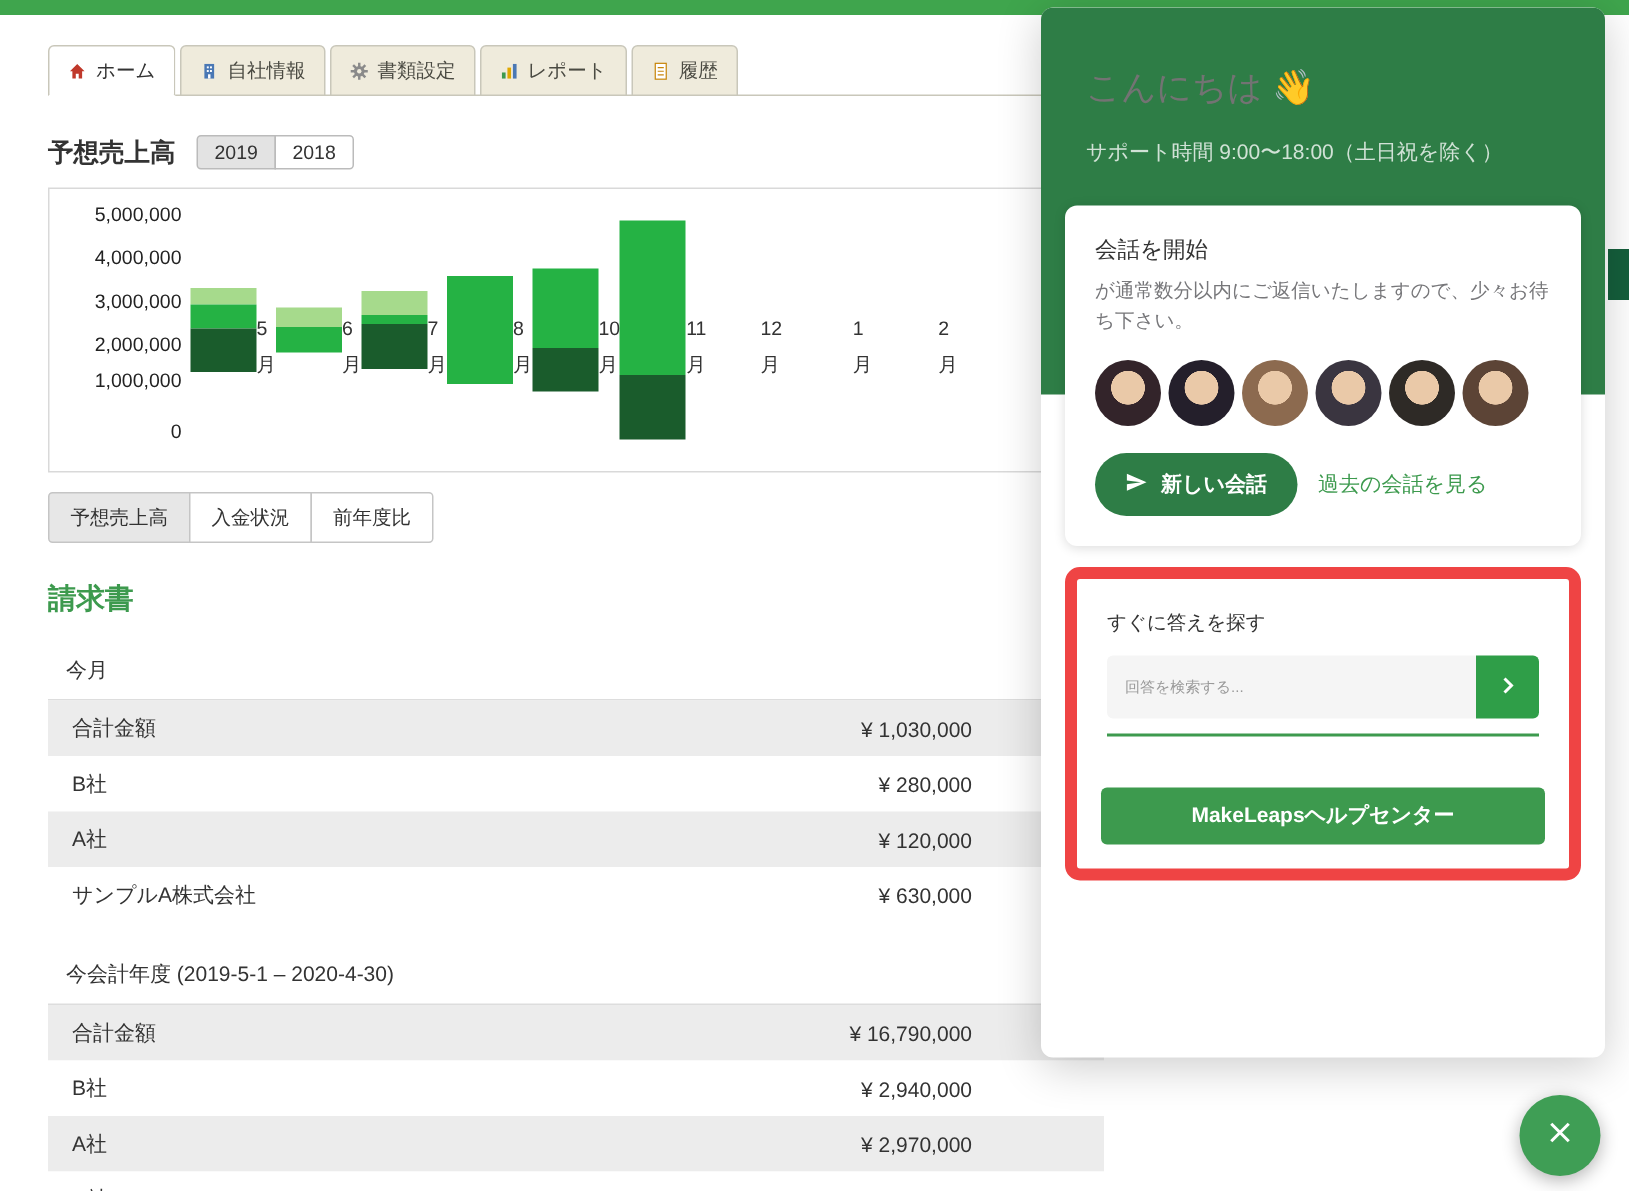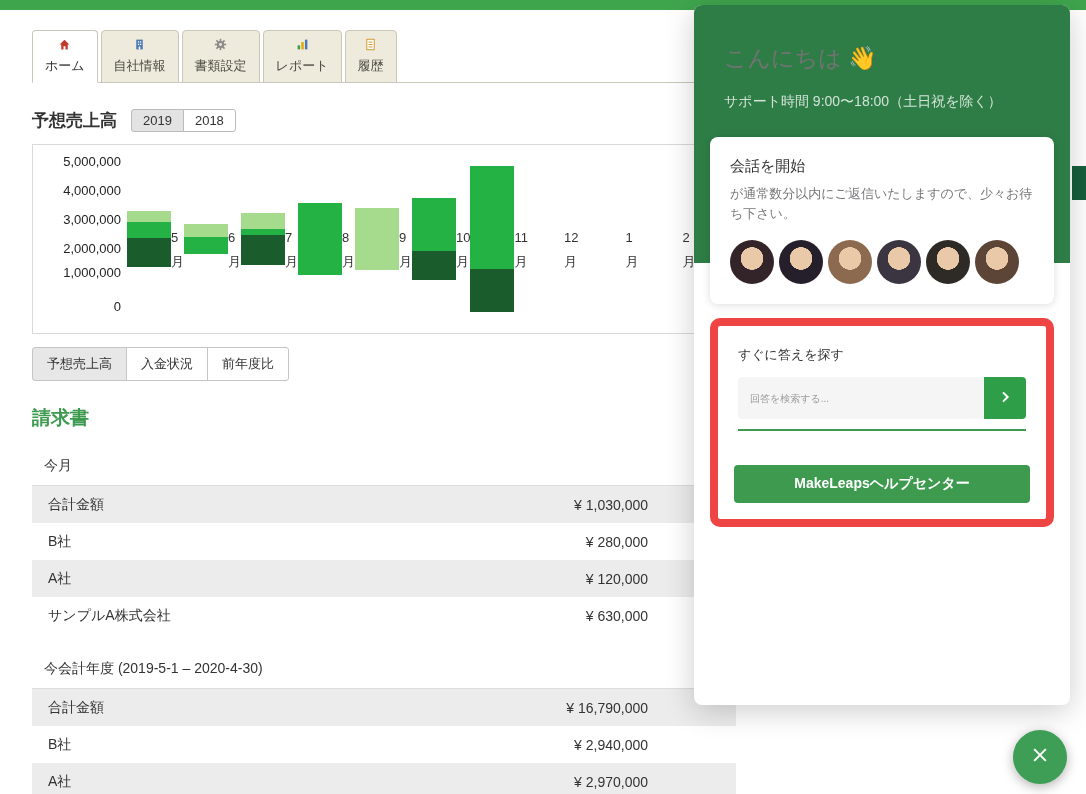--- a/index.html
+++ b/index.html
@@ -7,21 +7,21 @@
   .viewport { position:relative; width:1086px; height:794px; overflow:hidden; background:#fff; }
 
   .top-strip { height:10px; background:#3fa54d; width:100%; }
 
   .main { padding:20px 0 0 32px; width:1040px; }
 
   
   .tabbar { display:flex; gap:3px; border-bottom:1px solid #c9c7ba; width:1008px; }
   .tab { display:inline-flex; align-items:center; gap:6px; padding:7px 12px; background:#efebdc;
          border:1px solid #c9c7ba; border-radius:4px 4px 0 0; font-size:13px; color:#4a4a42;
-         margin-bottom:-1px; cursor:pointer;flex-direction:column; }
+         margin-bottom:-1px; cursor:pointer; }
   .tab.active { background:#fff; border-bottom-color:#fff; color:#333; }
   .tab svg { display:block; }
 
   
   .sales-head { display:flex; align-items:center; gap:14px; margin-top:26px; }
   .sales-title { font-size:17px; font-weight:bold; color:#333; }
   .yeartoggle { display:inline-flex; }
   .ybtn { font-size:13px; padding:3px 11px; border:1px solid #bbb; background:#fff; color:#333; cursor:pointer; }
   .ybtn + .ybtn { margin-left:-1px; border-radius:0 3px 3px 0; }
   .ybtn:first-child { border-radius:3px 0 0 3px; }
@@ -204,26 +204,20 @@
             <div class="xlabel">7月</div>
           </div>
           <div class="slot">
             <div class="bar">
               <div style="height: 72.5px; background: rgb(37, 178, 68);"></div>
             </div>
             <div class="xlabel">8月</div>
           </div>
           <div class="slot">
             <div class="bar">
-              <div style="height: 62.35px; background: rgb(166, 218, 140);"></div>
-            </div>
-            <div class="xlabel">9月</div>
-          </div>
-          <div class="slot">
-            <div class="bar">
               <div style="height: 29px; background: rgb(26, 92, 44);"></div>
               <div style="height: 52.2px; background: rgb(37, 178, 68);"></div>
             </div>
             <div class="xlabel">10月</div>
           </div>
           <div class="slot">
             <div class="bar">
               <div style="height: 43.5px; background: rgb(26, 92, 44);"></div>
               <div style="height: 102.95px; background: rgb(37, 178, 68);"></div>
             </div>
@@ -307,20 +301,29 @@
         <div class="card-title">会話を開始</div>
         <div class="card-desc">が通常数分以内にご返信いたしますので、少々お待ち下さい。</div>
         <div class="avatar-row">
             <div class="avatar" style="background: radial-gradient(circle at 50% 42%, rgb(234, 201, 168) 0px, rgb(234, 201, 168) 33%, rgb(51, 36, 42) 34%, rgb(51, 36, 42) 100%);"></div>
             <div class="avatar" style="background: radial-gradient(circle at 50% 42%, rgb(234, 201, 168) 0px, rgb(234, 201, 168) 33%, rgb(36, 31, 43) 34%, rgb(36, 31, 43) 100%);"></div>
             <div class="avatar" style="background: radial-gradient(circle at 50% 42%, rgb(234, 201, 168) 0px, rgb(234, 201, 168) 33%, rgb(140, 106, 79) 34%, rgb(140, 106, 79) 100%);"></div>
             <div class="avatar" style="background: radial-gradient(circle at 50% 42%, rgb(234, 201, 168) 0px, rgb(234, 201, 168) 33%, rgb(58, 53, 64) 34%, rgb(58, 53, 64) 100%);"></div>
             <div class="avatar" style="background: radial-gradient(circle at 50% 42%, rgb(234, 201, 168) 0px, rgb(234, 201, 168) 33%, rgb(46, 42, 38) 34%, rgb(46, 42, 38) 100%);"></div>
             <div class="avatar" style="background: radial-gradient(circle at 50% 42%, rgb(234, 201, 168) 0px, rgb(234, 201, 168) 33%, rgb(92, 68, 54) 34%, rgb(92, 68, 54) 100%);"></div>
           </div>
+        <div class="btn-row">
+          <button class="new-conv-btn">
+            <span><svg width="15" height="15" viewBox="0 0 24 24" fill="#fff">
+                  <path d="M2 21 L23 12 L2 3 L2 10 L17 12 L2 14 Z"></path>
+                </svg></span>
+            <span>新しい会話</span>
+          </button>
+          <a class="past-link">過去の会話を見る</a>
+        </div>
       </div>
 
       <div class="orange-card">
         <div class="search-section">
           <div class="sec-title">すぐに答えを探す</div>
           <div class="search-row">
             <input class="search-input" placeholder="回答を検索する..." style="">
             <button class="search-btn">
               <span><svg width="16" height="16" viewBox="0 0 24 24" fill="none" stroke="#fff" stroke-width="3">
                     <polyline points="9,5 16,12 9,19"></polyline>

